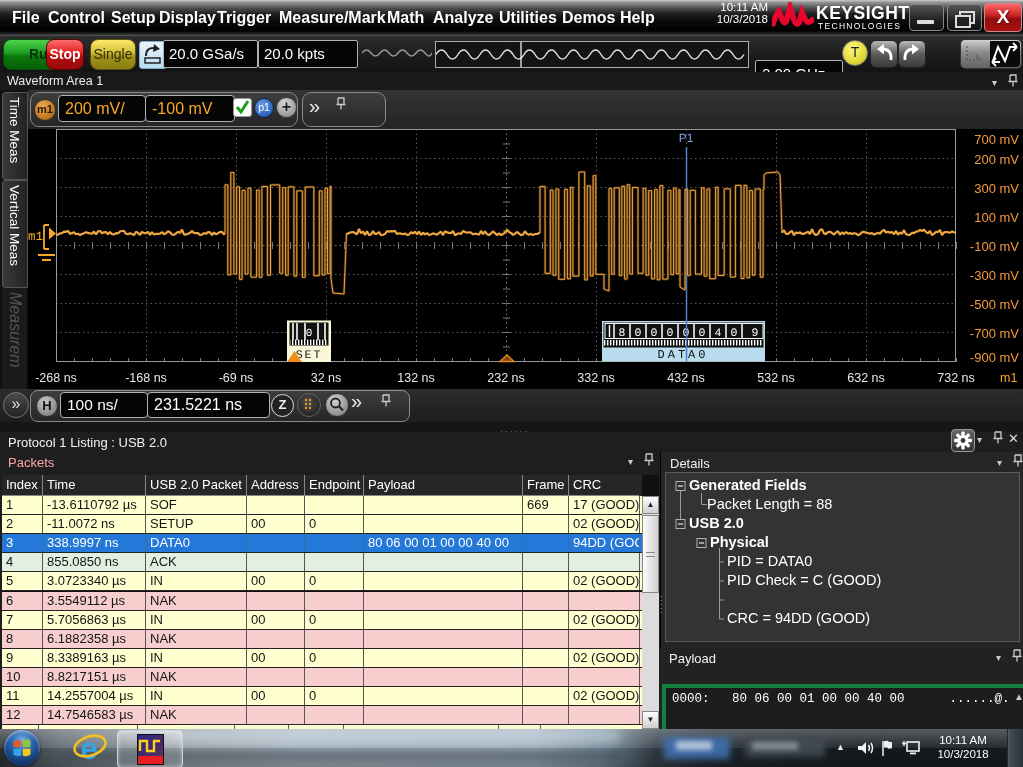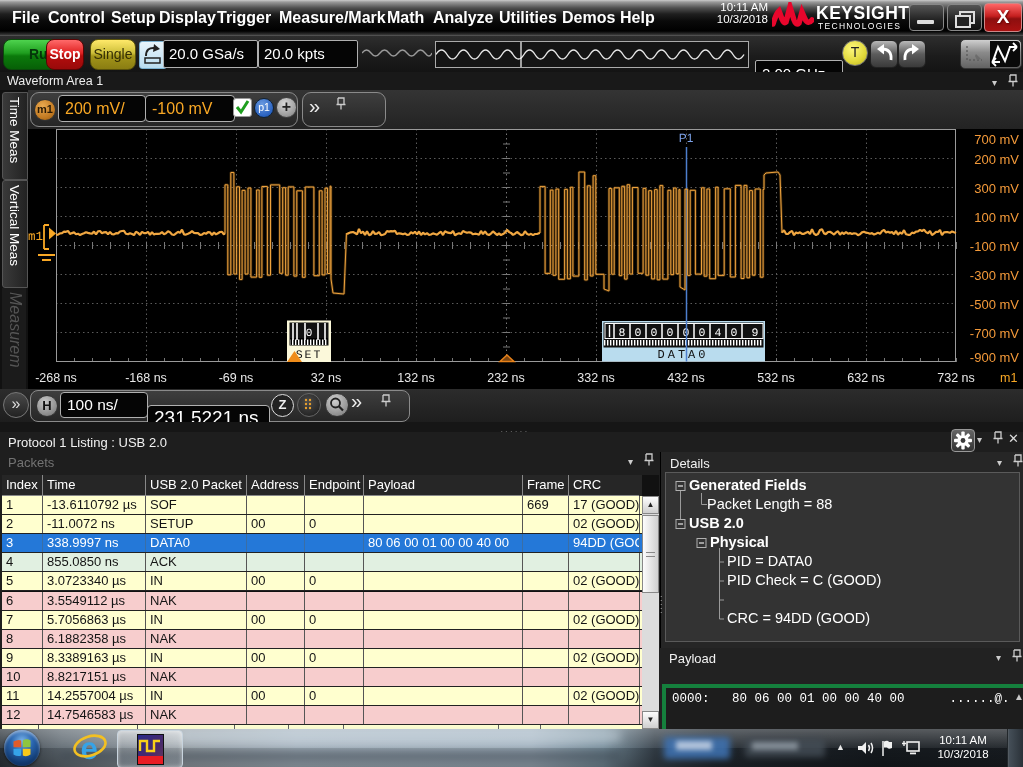--- a/index.html
+++ b/index.html
@@ -383,21 +383,21 @@
 <div class="tlab" style="left:776px;">532 ns</div>
 <div class="tlab" style="left:866px;">632 ns</div>
 <div class="tlab" style="left:956px;">732 ns</div>
 <div class="abs" style="left:1000px;top:371px;color:#f9a825;font-size:12.5px;">m1</div>
 
 <div class="abs" style="left:0;top:389px;width:1023px;height:33px;background:linear-gradient(#2c2c2c,#1e1e1e);">
   <div class="circbtn" style="left:3px;top:3px;width:24px;height:24px;background:linear-gradient(#4a4a4a,#222);border:1px solid #777;text-align:center;color:#ddd;font-size:16px;line-height:22px;">»</div>
   <div class="abs" style="left:30px;top:1px;width:378px;height:30px;border:1px solid #8a8a8a;border-radius:8px;background:linear-gradient(#3e3e3e,#262626);"></div>
   <div class="circbtn" style="left:36px;top:6px;width:20px;height:20px;background:radial-gradient(circle at 40% 30%,#c8c8c8,#8a8a8a 70%,#6a6a6a);border:1px solid #333;text-align:center;color:#111;font-size:13px;font-weight:bold;line-height:19px;">H</div>
   <div class="tbox" style="left:60px;top:3px;width:80px;height:24px;border-radius:4px;font-size:15.5px;line-height:24px;padding-left:6px;">100 ns/</div>
-  <div class="tbox" style="left:147px;top:16px;width:115px;height:24px;border-radius:4px;font-size:19px;line-height:24px;padding-left:6px;">231.5221 ns</div>
+  <div class="tbox" style="left:147px;top:3px;width:115px;height:24px;border-radius:4px;font-size:16px;line-height:24px;padding-left:6px;">231.5221 ns</div>
   <div class="circbtn" style="left:271px;top:5px;width:21px;height:21px;background:#222;border:1.5px solid #ddd;text-align:center;color:#eee;font-size:13px;font-weight:bold;line-height:20px;">Z</div>
   <div class="circbtn" style="left:297px;top:4px;width:22px;height:22px;background:radial-gradient(circle at 45% 35%,#4a4a4a,#1a1a1a);border:1px solid #666;">
      <svg width="22" height="22" viewBox="0 0 22 22">
           <g fill="#e8a030">
             <circle cx="8" cy="6" r="1.2"></circle>
             <circle cx="12" cy="6" r="1.2"></circle>
             <circle cx="8" cy="10" r="1.2"></circle>
             <circle cx="12" cy="10" r="1.2"></circle>
             <circle cx="8" cy="14" r="1.2"></circle>
             <circle cx="12" cy="14" r="1.2"></circle>
@@ -442,21 +442,21 @@
             <circle cx="11" cy="10.5" r="2.4" fill="#3a3a3a"></circle>
           </g>
         </svg>
   </div>
   <span class="ddown" style="left:977px;top:2px;">▾</span>
   <span class="pin" style="left:993px;top:-1px;"><svg width="10" height="13" viewBox="0 0 10 13">
           <path d="M2 1 L8 1 L8 7 M2 1 L2 7 M0.5 7.5 L9.5 7.5 M5 7.5 L5 12.5" fill="none" stroke="#ccc" stroke-width="1.3"></path>
         </svg></span>
   <span class="abs" style="left:1008px;top:-1px;color:#ddd;font-size:13px;">✕</span>
 
-  <span class="abs" style="left:8px;top:23px;color:#737373;font-size:13px;">Packets</span>
+  <span class="abs" style="left:8px;top:23px;color:#fca5a5;font-size:13px;">Packets</span>
   <span class="ddown" style="left:628px;top:24px;">▾</span>
   <span class="pin" style="left:644px;top:21px;"><svg width="10" height="13" viewBox="0 0 10 13">
           <path d="M2 1 L8 1 L8 7 M2 1 L2 7 M0.5 7.5 L9.5 7.5 M5 7.5 L5 12.5" fill="none" stroke="#ccc" stroke-width="1.3"></path>
         </svg></span>
 </div>
 <div id="ptable" class="abs" style="left:2px;top:475px;width:657px;height:254px;background:#111;font-size:13px;color:#141414;">
 <div style="position:absolute;left:0;top:0;width:640px;height:21px;background:#262626;color:#fff;display:flex;">
 <div style="width:36px;height:20px;border-right:1px solid #888;border-bottom:1px solid #888;padding-left:4px;line-height:20px;overflow:hidden;box-sizing:content-box;flex:none;">Index</div>
 <div style="width:98px;height:20px;border-right:1px solid #888;border-bottom:1px solid #888;padding-left:4px;line-height:20px;overflow:hidden;box-sizing:content-box;flex:none;">Time</div>
 <div style="width:96px;height:20px;border-right:1px solid #888;border-bottom:1px solid #888;padding-left:4px;line-height:20px;overflow:hidden;box-sizing:content-box;flex:none;">USB 2.0 Packet</div>

